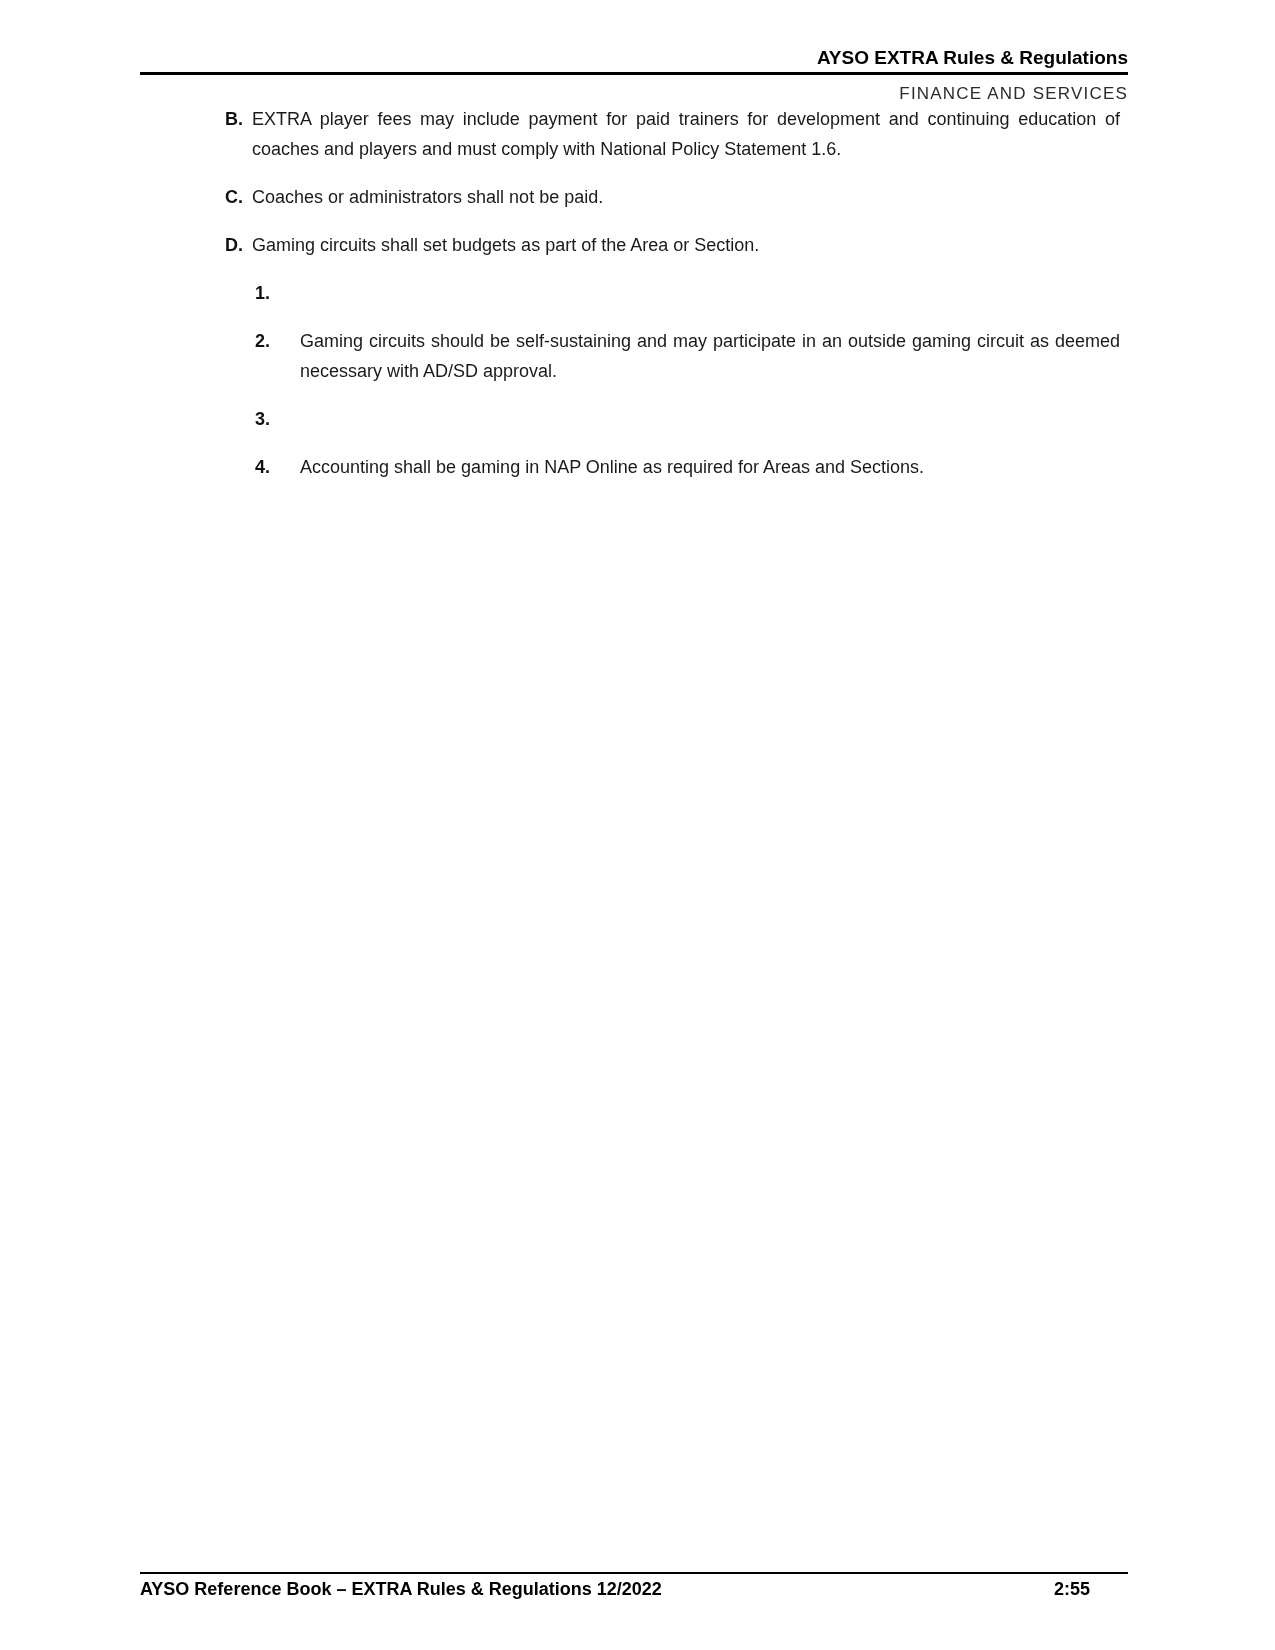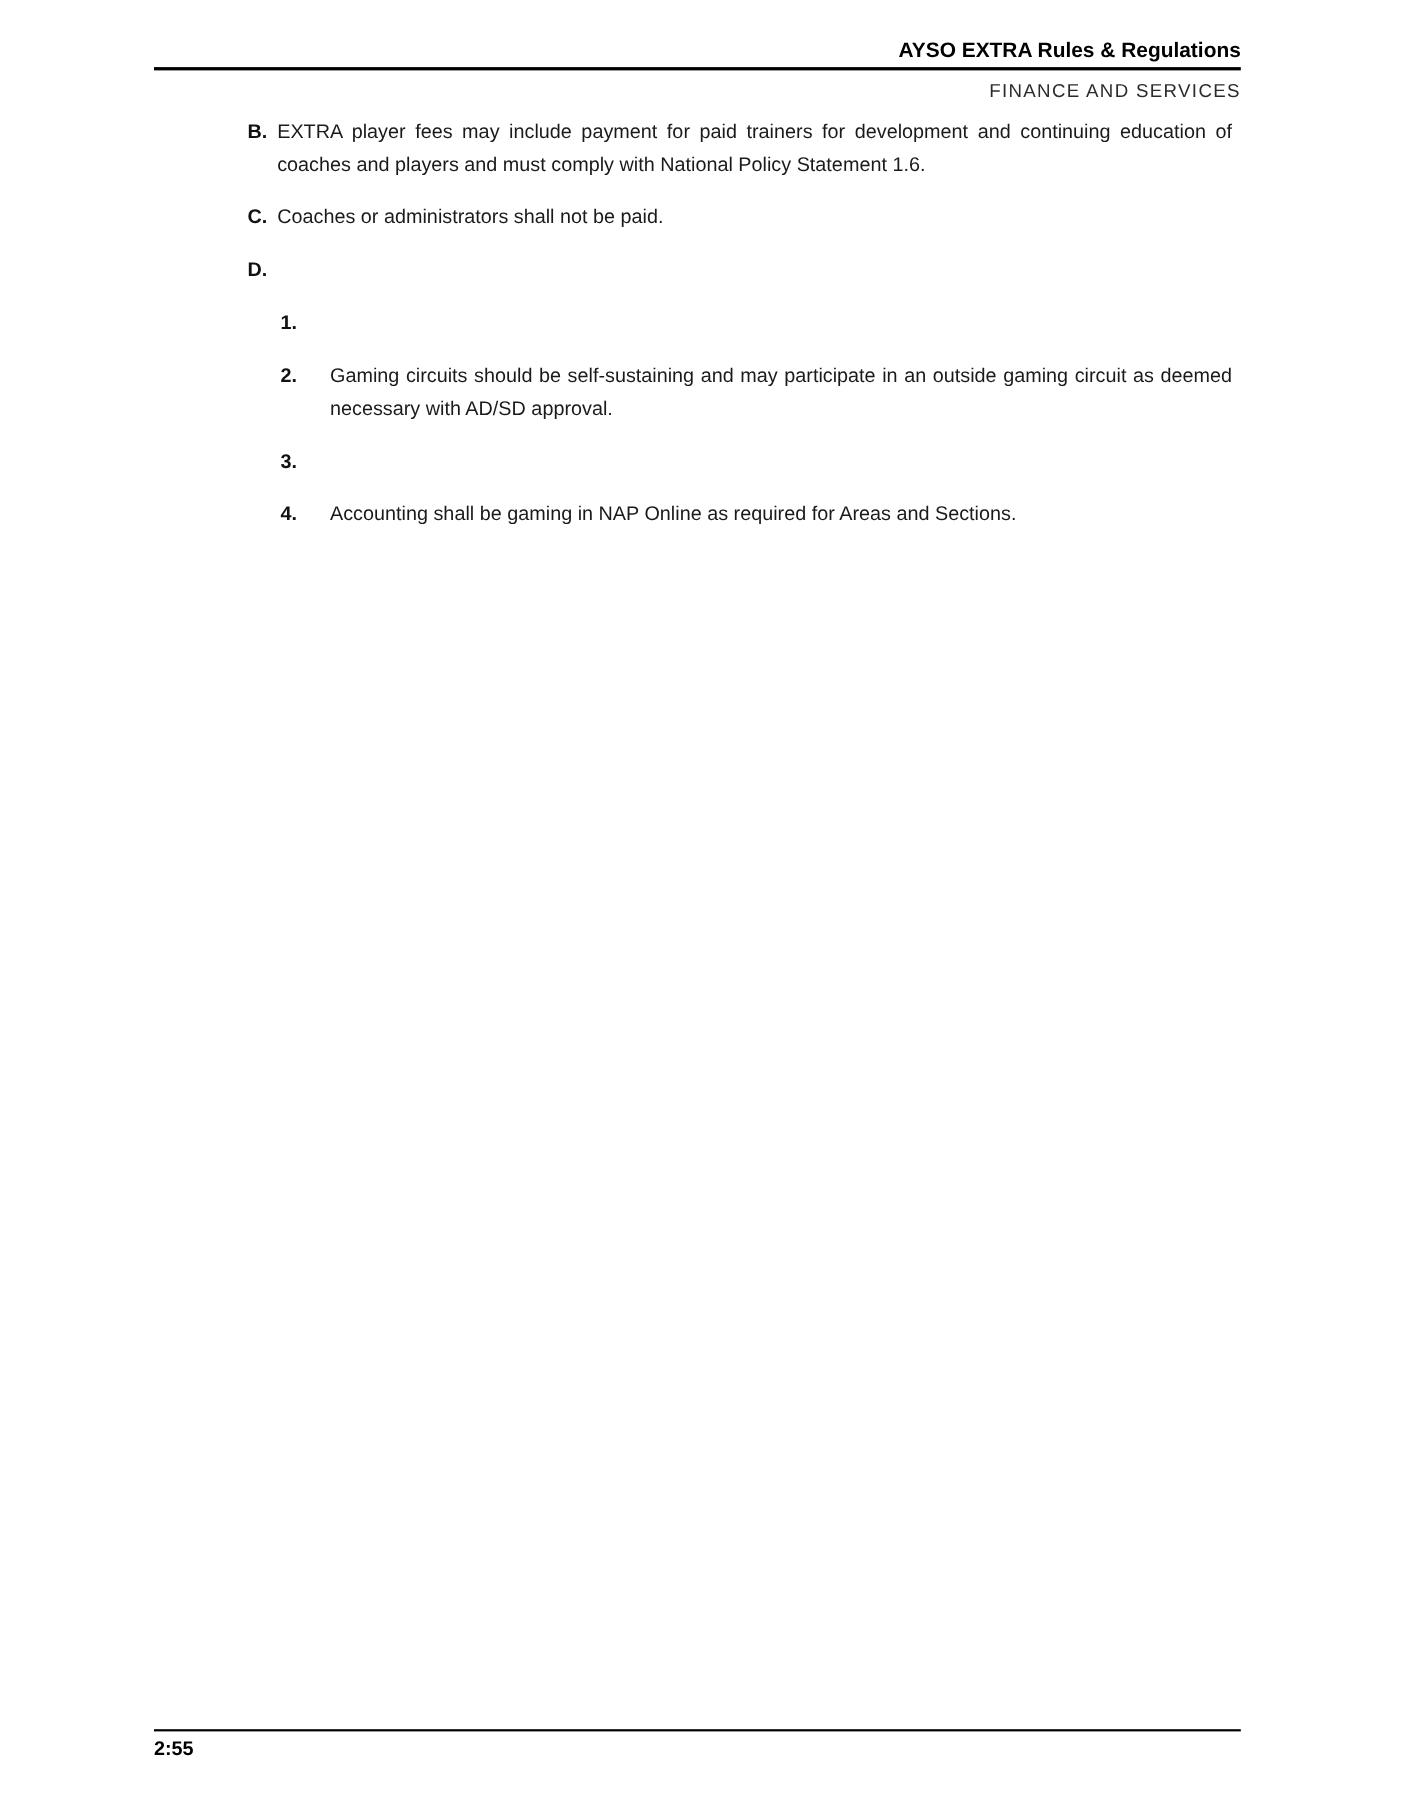--- a/index.html
+++ b/index.html
@@ -15,21 +15,21 @@
     position: relative;
     width: 1275px;
     height: 1650px;
     background: #ffffff;
     overflow: hidden;
   }
 
   
   .doc-header {
     position: absolute;
-    top: 36px;
+    top: 47px;
     left: 140px;
     width: 988px;
     text-align: right;
   }
   .doc-title {
     font-size: 19px;
     font-weight: 700;
     color: #000000;
     line-height: 22px;
   }
@@ -115,20 +115,21 @@
       <span class="text">EXTRA player fees may include payment for paid trainers for development and continuing education of coaches and players and must comply with National Policy Statement 1.6.</span>
     </div>
 
     <div class="item level1">
       <span class="marker">C.</span>
       <span class="text">Coaches or administrators shall not be paid.</span>
     </div>
 
     <div class="item level1">
       <span class="marker">D.</span>
+      <span class="text">Gaming circuits shall set budgets as part of the Area or Section.</span>
     </div>
 
     <div class="item level2">
       <span class="marker">1.</span>
     </div>
 
     <div class="item level2">
       <span class="marker">2.</span>
       <span class="text">Gaming circuits should be self-sustaining and may participate in an outside gaming circuit as deemed necessary with AD/SD approval.</span>
     </div>
@@ -138,16 +139,17 @@
     </div>
 
     <div class="item level2">
       <span class="marker">4.</span>
       <span class="text">Accounting shall be gaming in NAP Online as required for Areas and Sections.</span>
     </div>
 
   </div>
 
   <div class="doc-footer">
+    <span class="footer-left">AYSO Reference Book – EXTRA Rules &amp; Regulations 12/2022</span>
     <span class="footer-page-number">2:55</span>
   </div>
 
 </div>
 
 </body></html>

